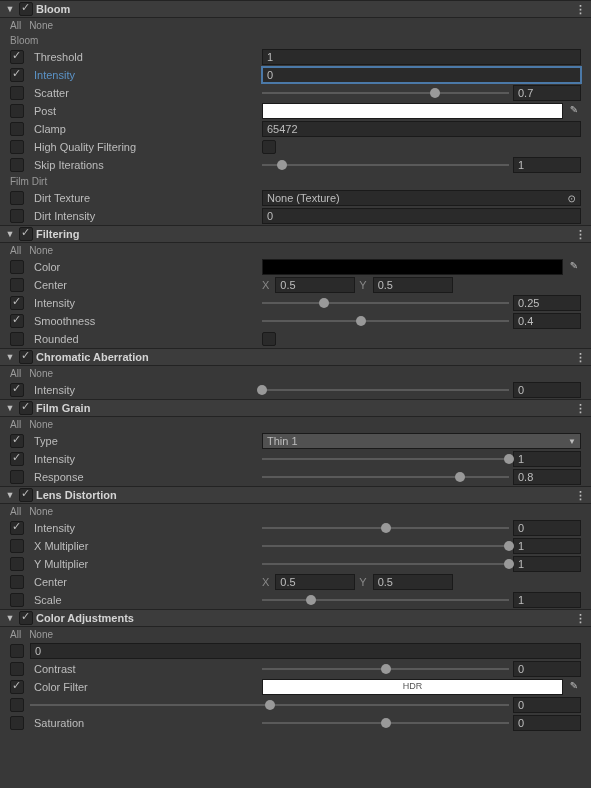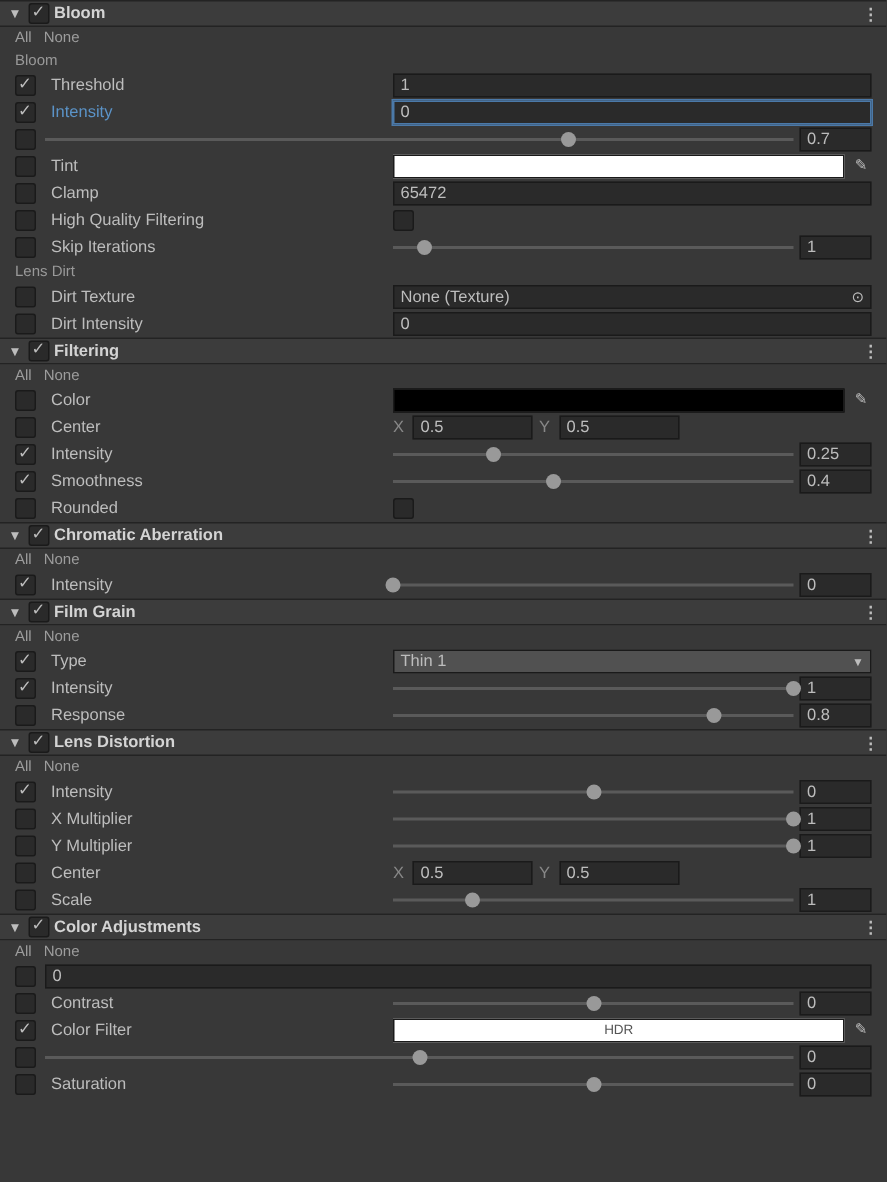--- a/index.html
+++ b/index.html
@@ -15,21 +15,21 @@
   .row { display: flex; align-items: center; height: 18px; padding: 0 10px; }
   .row .chk { width: 14px; height: 14px; flex-shrink: 0; margin-right: 6px; }
   .row .label { width: 232px; flex-shrink: 0; color: #bdbdbd; padding-left: 4px; }
   .row .label.hl { color: #5b93c7; }
   .row .ctrl { flex: 1; display: flex; align-items: center; gap: 4px; }
   input[type=checkbox] { appearance: none; width: 14px; height: 14px; background: #2a2a2a; border: 1px solid #1a1a1a; border-radius: 2px; position: relative; cursor: pointer; }
   input[type=checkbox]:checked::after { content: '✓'; position: absolute; top: -2px; left: 1px; font-size: 11px; color: #bdbdbd; }
   input[type=checkbox].sm { width: 14px; height: 14px; }
   .numfield { background: #2a2a2a; border: 1px solid #1a1a1a; color: #bdbdbd; height: 16px; padding: 0 4px; font-size: 11px; width: 100%; }
   .numfield.focused { border: 1px solid #4b79a8; box-shadow: 0 0 0 1px #4b79a8; }
-  .numfield.narrow { width: 48px; flex-shrink: 0; }
+  .numfield.narrow { width: 68px; flex-shrink: 0; }
   .colorfield { background: #fff; border: 1px solid #1a1a1a; height: 16px; flex: 1; position: relative; }
   .colorfield.black { background: #000; }
   .colorfield .hdr { position: absolute; width:100%; text-align:center; top:1px; font-size:9px; color:#555; }
   .eyedrop { width: 14px; height: 14px; color: #bdbdbd; text-align: center; font-size: 10px; cursor: pointer; }
   .slider { flex: 1; height: 16px; position: relative; display: flex; align-items: center; }
   .slider .track { height: 2px; background: #5a5a5a; width: 100%; position: absolute; top: 7px; }
   .slider .thumb { width: 10px; height: 10px; background: #999; border-radius: 50%; position: absolute; top: 3px; transform: translateX(-50%); }
   .dropdown { background: #515151; border: 1px solid #1a1a1a; color: #bdbdbd; height: 16px; padding: 0 4px; font-size: 11px; flex: 1; display: flex; align-items: center; justify-content: space-between; }
   .dropdown .arrow { font-size: 8px; }
   .objfield { background: #2a2a2a; border: 1px solid #1a1a1a; color: #bdbdbd; height: 16px; padding: 0 4px; font-size: 11px; flex: 1; display: flex; align-items: center; justify-content: space-between; }
@@ -60,31 +60,32 @@
     </div>
     <div class="row">
       <input class="chk" type="checkbox" checked="" style="">
       <span class="label hl">Intensity</span>
       <div class="ctrl">
         <input class="numfield focused" type="text" value="0" style="">
       </div>
     </div>
     <div class="row">
       <input class="chk" type="checkbox" style="">
+      <span class="label">Scatter</span>
       <div class="ctrl">
         <div class="slider">
           <div class="track"></div>
           <div class="thumb" style="left: 70%;"></div>
         </div>
         <input class="numfield narrow" type="text" value="0.7" style="">
       </div>
     </div>
     <div class="row">
       <input class="chk" type="checkbox" style="">
-      <span class="label">Tint</span>
+      <span class="label">Post</span>
       <div class="ctrl">
         <div class="colorfield"></div>
         <span class="eyedrop">✎</span>
       </div>
     </div>
     <div class="row">
       <input class="chk" type="checkbox" style="">
       <span class="label">Clamp</span>
       <div class="ctrl">
         <input class="numfield" type="text" value="65472" style="">
@@ -101,21 +102,21 @@
       <input class="chk" type="checkbox" style="">
       <span class="label">Skip Iterations</span>
       <div class="ctrl">
         <div class="slider">
           <div class="track"></div>
           <div class="thumb" style="left: 8%;"></div>
         </div>
         <input class="numfield narrow" type="text" value="1" style="">
       </div>
     </div>
-    <div class="sublabel">Lens Dirt</div>
+    <div class="sublabel">Film Dirt</div>
     <div class="row">
       <input class="chk" type="checkbox" style="">
       <span class="label">Dirt Texture</span>
       <div class="ctrl">
         <div class="objfield">
           <span>None (Texture)</span>
           <span class="circ">⊙</span>
         </div>
       </div>
     </div>

